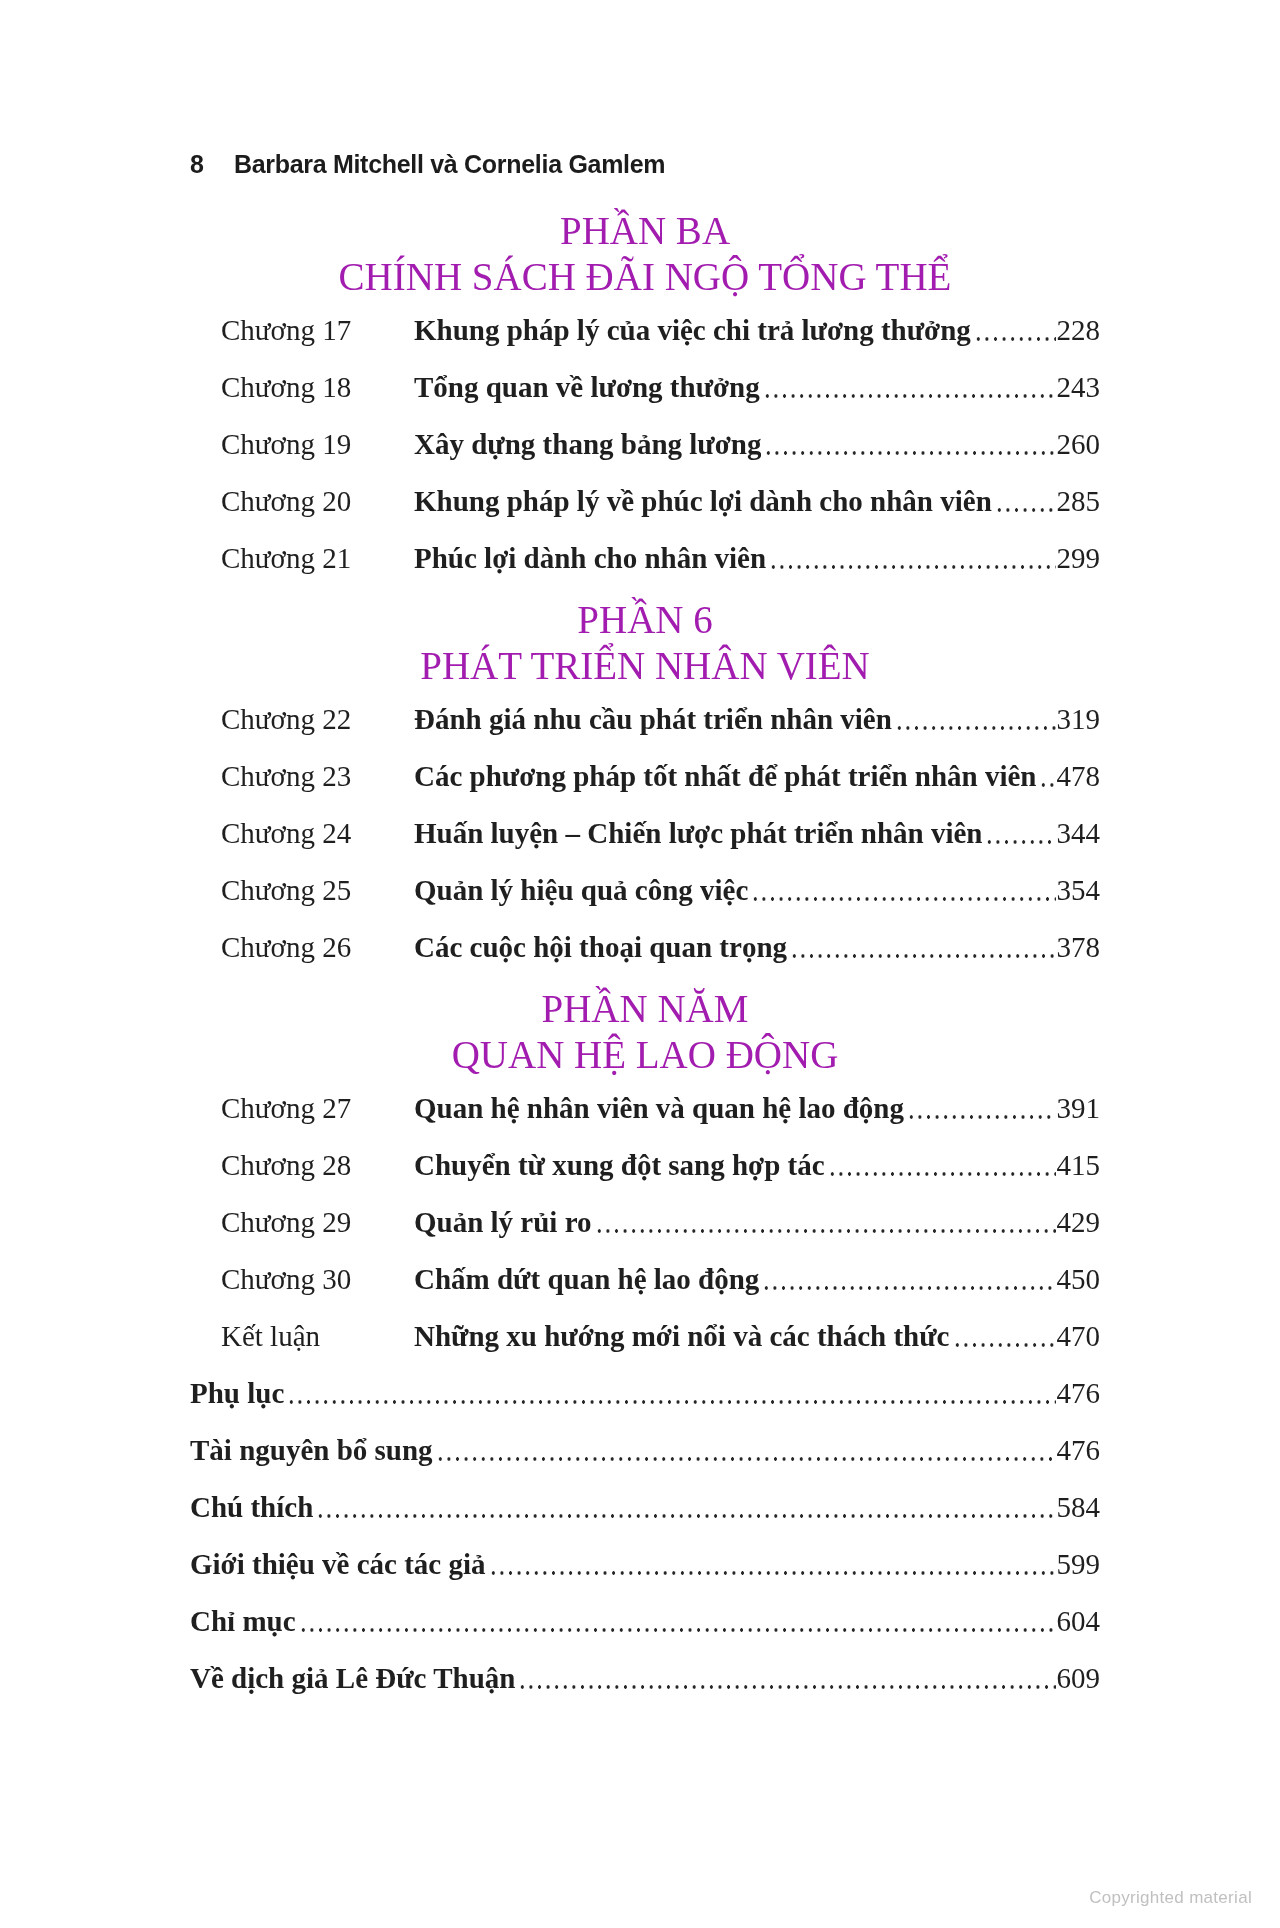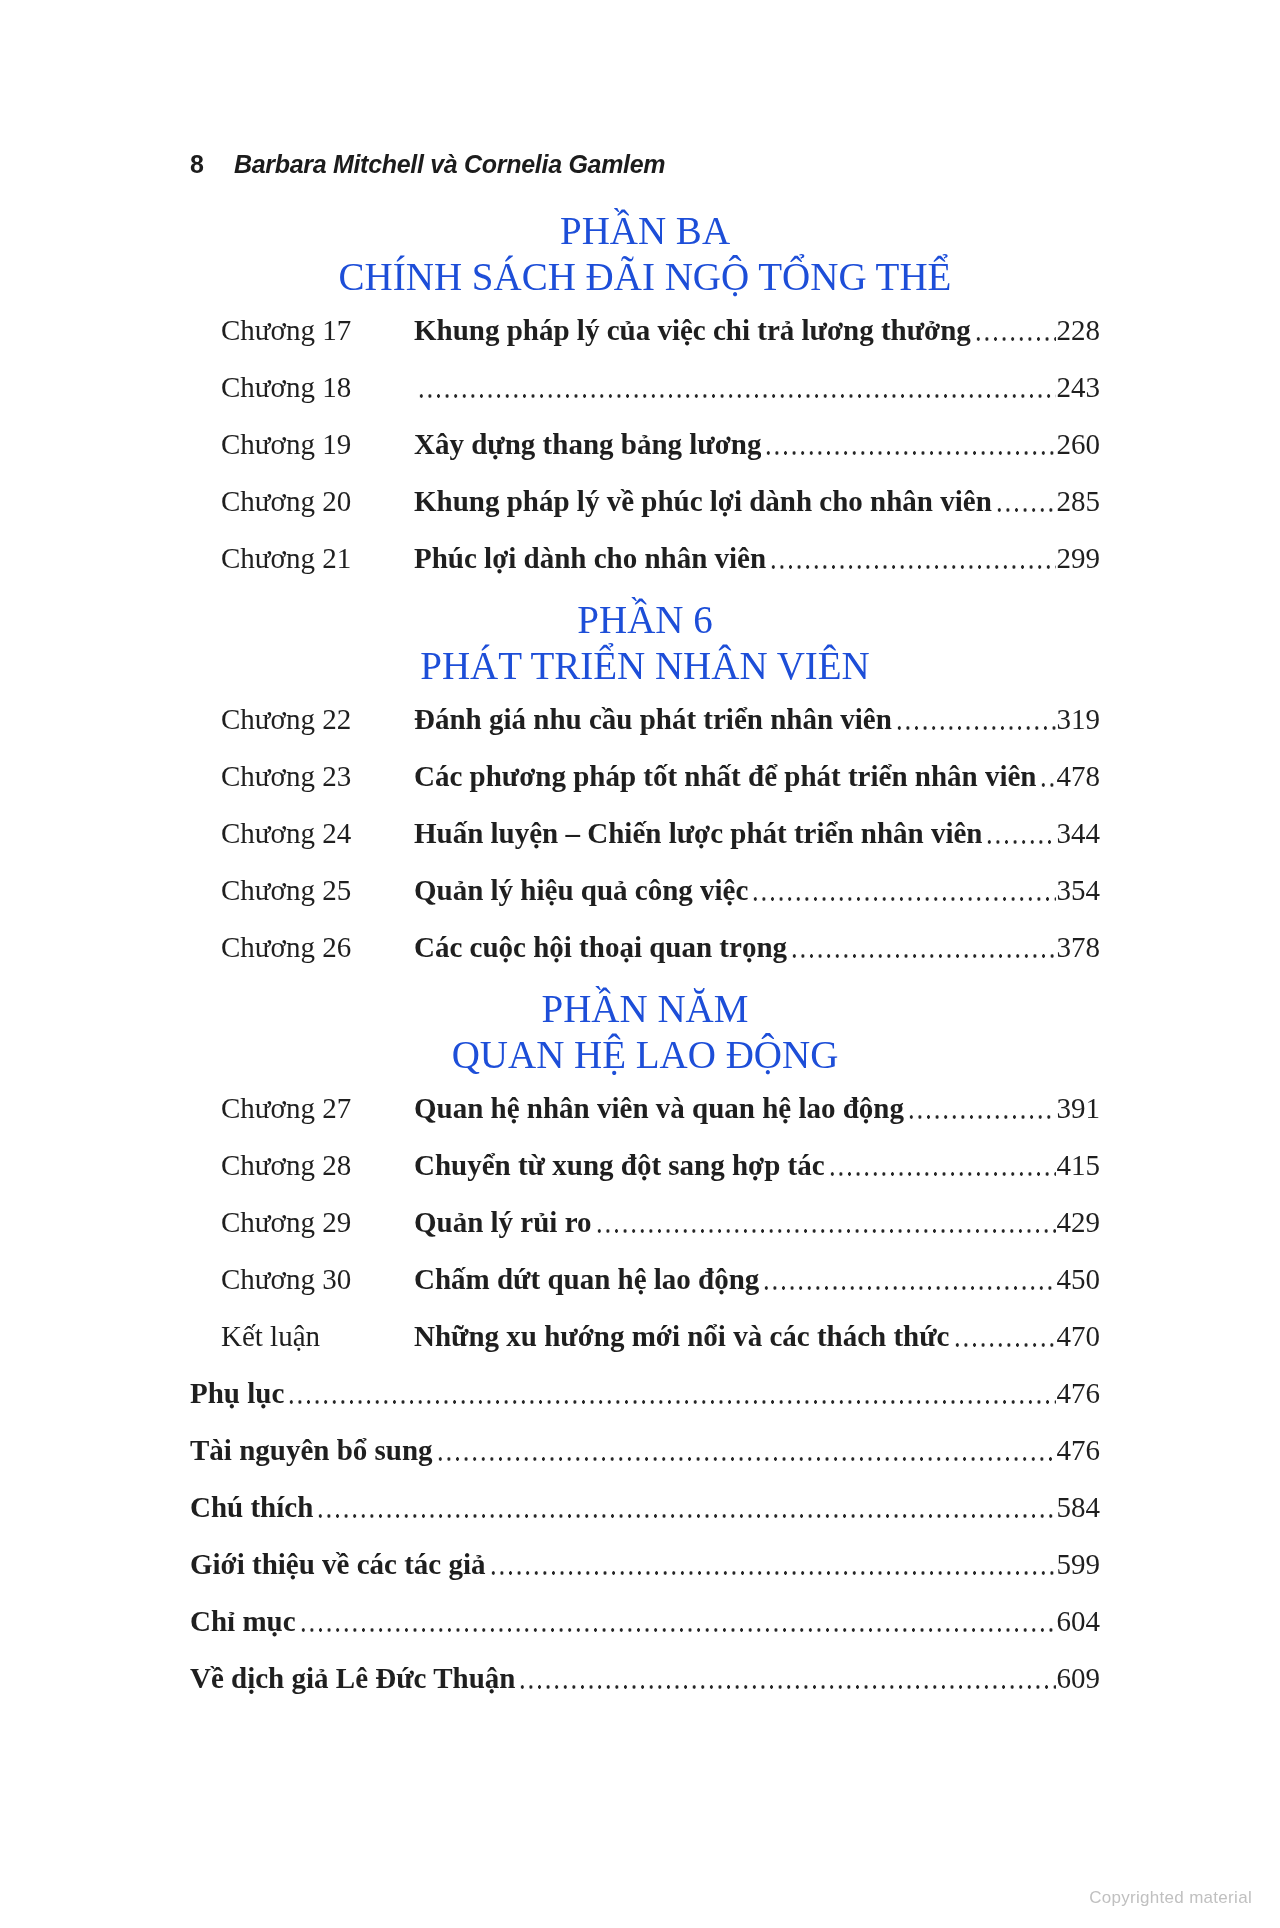--- a/index.html
+++ b/index.html
@@ -28,30 +28,30 @@
     display: flex;
     align-items: baseline;
     gap: 30px;
     font-family: "Liberation Sans", sans-serif;
     font-weight: 700;
     font-size: 25px;
     color: #1c1c1c;
     height: 40px;
   }
   .running-head .folio { font-style: normal; }
-  .running-head .authors { font-style: italic; letter-spacing: -0.3px; }
+  .running-head .authors { letter-spacing: -0.3px; }
 
   
   .section-heading {
     text-align: center;
     margin-top: 18px;
     margin-bottom: 12px;
     font-size: 39px;
     line-height: 46px;
-    color: #1d4ed8;
+    color: #a21caf;
   }
   .section-heading .part-line,
   .section-heading .title-line { display: block; }
 
   
   .toc-row {
     display: flex;
     align-items: baseline;
     font-size: 29px;
     line-height: 36px;
@@ -115,20 +115,21 @@
           <span class="title-line">CHÍNH SÁCH ĐÃI NGỘ TỔNG THỂ</span>
         </div>
         <div class="toc-row">
           <span class="toc-label">Chương 17</span>
           <span class="toc-title">Khung pháp lý của việc chi trả lương thưởng</span>
           <span class="toc-leader"></span>
           <span class="toc-page">228</span>
         </div>
         <div class="toc-row">
           <span class="toc-label">Chương 18</span>
+          <span class="toc-title">Tổng quan về lương thưởng</span>
           <span class="toc-leader"></span>
           <span class="toc-page">243</span>
         </div>
         <div class="toc-row">
           <span class="toc-label">Chương 19</span>
           <span class="toc-title">Xây dựng thang bảng lương</span>
           <span class="toc-leader"></span>
           <span class="toc-page">260</span>
         </div>
         <div class="toc-row">

